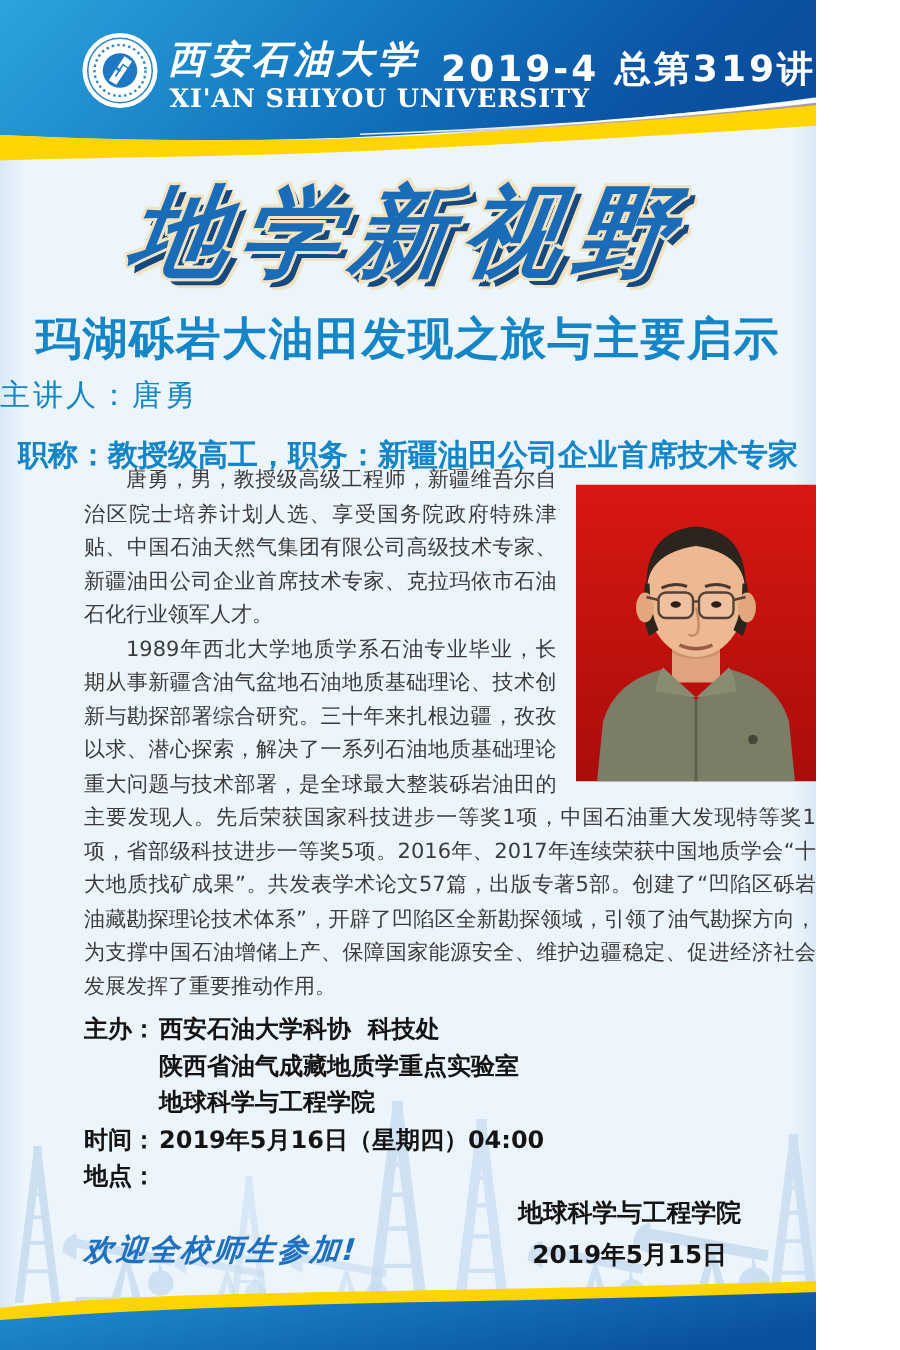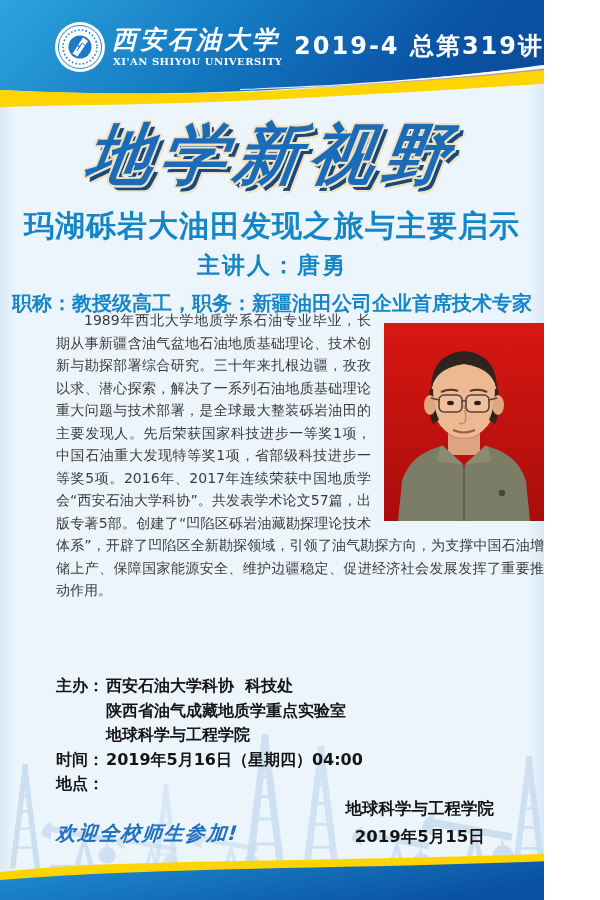--- a/index.html
+++ b/index.html
@@ -7,38 +7,38 @@
     position:relative;width:544px;height:900px;overflow:hidden;
     background:linear-gradient(90deg,#d9e9f7 0%,#edf5fc 3%,#edf5fc 97%,#d9e9f7 100%);
     font-family:"DejaVu Sans",sans-serif;
   }
   
   .header{position:absolute;top:0;left:0;width:600px;height:120px;}
   .header-bg{position:absolute;top:0;left:0;display:block;}
   .logo{position:absolute;left:54px;top:21px;}
   .uni-cn{position:absolute;left:112px;top:23px;font-size:25px;font-weight:bold;font-style:italic;
           color:#ffffff;letter-spacing:3px;white-space:nowrap;}
-  .uni-en{position:absolute;left:113px;top:56px;font-size:10px;font-weight:bold;color:#ffffff;
+  .uni-en{position:absolute;left:113px;top:56px;font-size:17px;font-weight:bold;color:#ffffff;
           font-family:"DejaVu Serif",serif;letter-spacing:0.5px;white-space:nowrap;}
   .issue{position:absolute;right:56px;top:30px;font-size:24px;font-weight:bold;color:#ffffff;
          letter-spacing:2px;white-space:nowrap;}
   
   .series-title{
     position:absolute;top:110px;left:0;width:100%;text-align:center;
     font-size:66px;font-weight:bold;font-style:italic;letter-spacing:8px;
     color:#1a6cb8;transform:skewX(-8deg);white-space:nowrap;
     text-shadow:
       2px 0 0 #f1e3c2,-2px 0 0 #f1e3c2,0 2px 0 #f1e3c2,0 -2px 0 #f1e3c2,
       1.5px 1.5px 0 #f1e3c2,-1.5px 1.5px 0 #f1e3c2,1.5px -1.5px 0 #f1e3c2,-1.5px -1.5px 0 #f1e3c2,
       5px 5px 0 #16497f,7px 7px 0 #f1e3c2;
   }
   .topic{position:absolute;top:206px;left:0;width:100%;text-align:center;
          font-size:30px;font-weight:bold;color:#1486c8;letter-spacing:1px;white-space:nowrap;}
-  .speaker{position:absolute;top:250px;left:0;width:100%;text-align:center;
-           font-size:23px;font-weight:bold;color:#1486c8;letter-spacing:2px;}
+  .speaker{position:absolute;top:250px;left:0;width:100%;
+           font-size:20px;font-weight:normal;color:#1486c8;letter-spacing:2px;}
   .creds{position:absolute;top:290px;left:0;width:100%;text-align:center;
          font-size:20px;font-weight:bold;color:#1486c8;}
   
   .bio{position:absolute;top:309px;left:56px;width:488px;
        font-size:14px;line-height:22.5px;color:#3b3b3b;text-align:justify;}
   .bio p{margin:0;text-indent:2em;}
   .photo{float:right;width:160px;height:198px;margin:14px 0 12px 13px;}
   .photo svg{display:block;}
   
   .details{position:absolute;top:658px;left:56px;font-size:16px;font-weight:bold;
@@ -157,21 +157,22 @@
         <ellipse cx="93.5" cy="80" rx="3.4" ry="2.2" fill="#2b1f18"></ellipse>
         <path d="M80,82 q3,12 1,17 q-3,3 -6,1" stroke="#c08e69" stroke-width="1.6" fill="none"></path>
         <path d="M69,107 q11,5 22,0" stroke="#9a5c46" stroke-width="2.2" fill="none"></path>
         <path d="M14,198 L18,158 Q26,131 58,123 L80,144 L102,123 Q134,131 142,158 L146,198 Z" fill="#7b7d66"></path>
         <path d="M58,122 L80,142 L53,138 Q54,127 58,122 Z" fill="#8a8c72"></path>
         <path d="M102,122 L80,142 L107,138 Q106,127 102,122 Z" fill="#8a8c72"></path>
         <path d="M80,144 L80,198" stroke="#5f6150" stroke-width="2"></path>
         <circle cx="118" cy="170" r="3.2" fill="#454636"></circle>
       </svg>
     </div>
-    <p>1989年西北大学地质学系石油专业毕业，长期从事新疆含油气盆地石油地质基础理论、技术创新与勘探部署综合研究。三十年来扎根边疆，孜孜以求、潜心探索，解决了一系列石油地质基础理论重大问题与技术部署，是全球最大整装砾岩油田的主要发现人。先后荣获国家科技进步一等奖1项，中国石油重大发现特等奖1项，省部级科技进步一等奖5项。2016年、2017年连续荣获中国地质学会“西安石油大学科协”。共发表学术论文57篇，出版专著5部。创建了“凹陷区砾岩油藏勘探理论技术体系”，开辟了凹陷区全新勘探领域，引领了油气勘探方向，为支撑中国石油增储上产、保障国家能源安全、维护边疆稳定、促进经济社会发展发挥了重要推动作用。</p>
+    <p>唐勇，男，教授级高级工程师，新疆维吾尔自治区院士培养计划人选、享受国务院政府特殊津贴、中国石油天然气集团有限公司高级技术专家、新疆油田公司企业首席技术专家、克拉玛依市石油石化行业领军人才。</p>
+    <p>1989年西北大学地质学系石油专业毕业，长期从事新疆含油气盆地石油地质基础理论、技术创新与勘探部署综合研究。三十年来扎根边疆，孜孜以求、潜心探索，解决了一系列石油地质基础理论重大问题与技术部署，是全球最大整装砾岩油田的主要发现人。先后荣获国家科技进步一等奖1项，中国石油重大发现特等奖1项，省部级科技进步一等奖5项。2016年、2017年连续荣获中国地质学会“十大地质找矿成果”。共发表学术论文57篇，出版专著5部。创建了“凹陷区砾岩油藏勘探理论技术体系”，开辟了凹陷区全新勘探领域，引领了油气勘探方向，为支撑中国石油增储上产、保障国家能源安全、维护边疆稳定、促进经济社会发展发挥了重要推动作用。</p>
   </div>
 
   <div class="details">
     <div class="row">
       <span class="lbl">主办：</span>
       <span class="val">西安石油大学科协  科技处</span>
     </div>
     <div class="row">
       <span class="lbl"></span>
       <span class="val">陕西省油气成藏地质学重点实验室</span>

